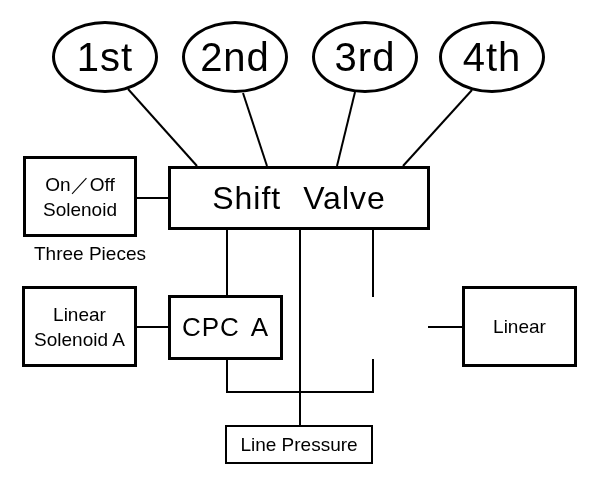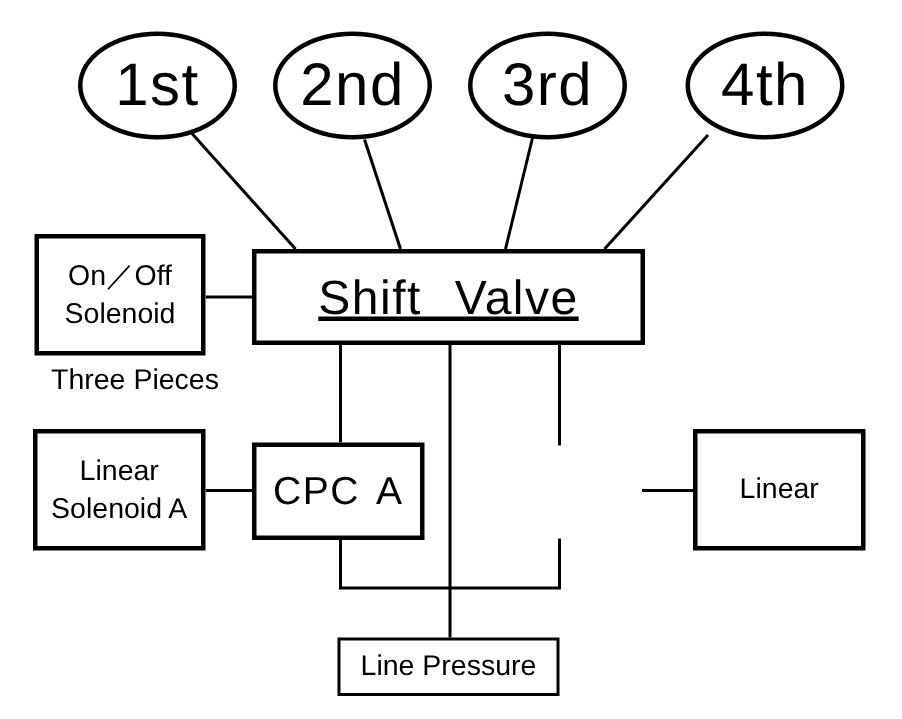--- a/index.html
+++ b/index.html
@@ -36,28 +36,27 @@
     border-radius: 50%;
     width: 106px;
     height: 72px;
     top: 21px;
     font-size: 40px;
     letter-spacing: 1px;
   }
   .gear-1 { left: 52px; }
   .gear-2 { left: 182px; }
   .gear-3 { left: 312px; }
-  .gear-4 { left: 457px; }
+  .gear-4 { left: 439px; }
   .shift-valve {
     left: 168px; top: 166px;
     width: 262px; height: 64px;
     font-size: 32px;
     word-spacing: 12px;
     letter-spacing: 1px;
-    text-decoration: underline;
   }
   .onoff-solenoid {
     left: 23px; top: 156px;
     width: 114px; height: 81px;
     font-size: 19px;
     line-height: 25px;
   }
   .linear-solenoid-a {
     left: 22px; top: 286px;
     width: 115px; height: 81px;

